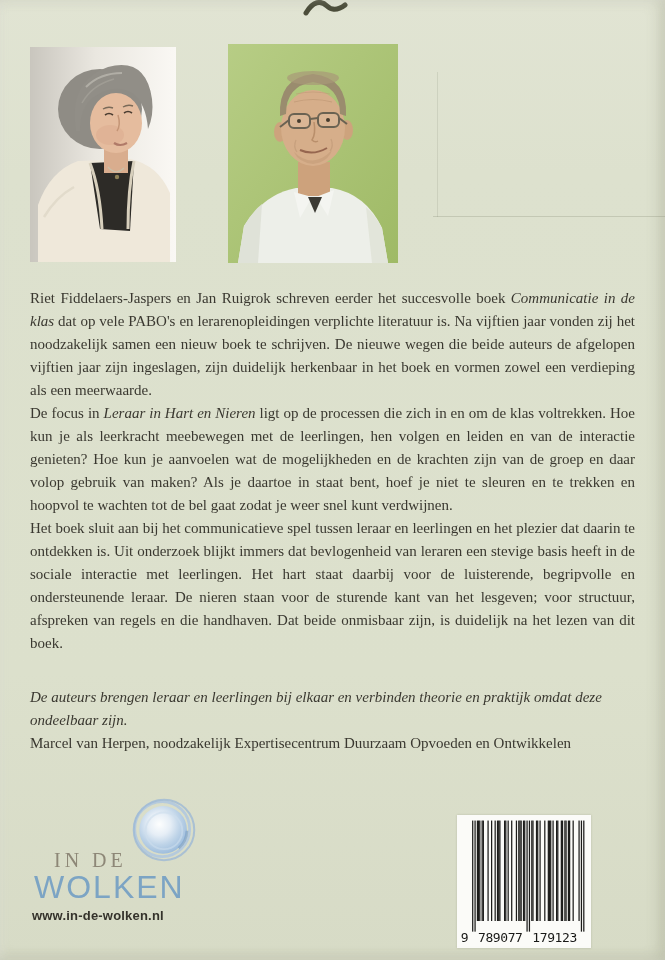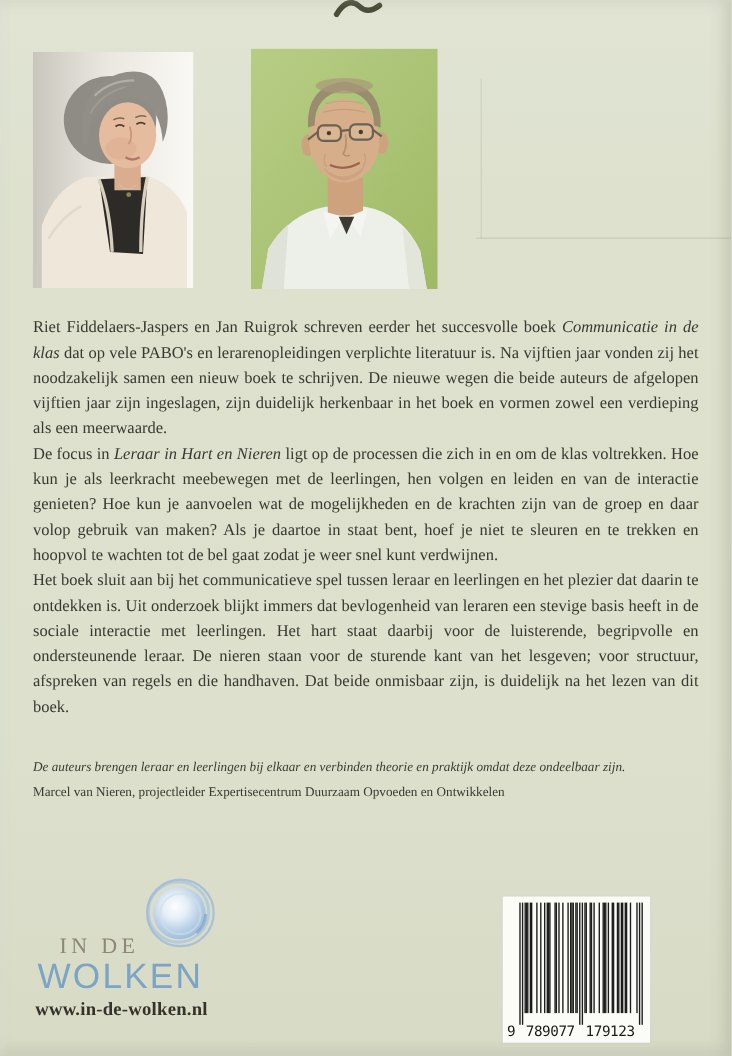--- a/index.html
+++ b/index.html
@@ -23,40 +23,40 @@
 
   .blurb {
     position:absolute; left:30px; top:287px; width:605px;
     font-size:15px; line-height:23px; color:#3a3830; text-align:justify;
   }
   .blurb p { margin:0; }
   .blurb em { font-style:italic; }
 
   .endorsement {
     position:absolute; left:30px; top:686px; width:605px;
-    font-size:12px; line-height:23px; color:#3a3830;
+    font-size:15px; line-height:23px; color:#3a3830;
   }
   .endorsement p { margin:0; }
   .quote { font-style:italic; }
 
   .orb { position:absolute; left:131px; top:793px; width:66px; height:72px; }
   .logo-line1 {
     position:absolute; left:54px; top:849px;
     font-family:Liberation Serif, serif; font-size:20px; letter-spacing:4px;
     color:#8d8777;
   }
   .logo-line2 {
     position:absolute; left:34px; top:869px;
     font-family:"Liberation Sans", sans-serif; font-size:32px; letter-spacing:2px;
     color:#7ca4c4;
   }
   .website {
     position:absolute; left:32px; top:908px;
-    font-family:Liberation Serif, serif; font-weight:bold;
-    font-size:17px; color:#34322b; letter-spacing:0.2px;
+    font-family:Liberation Sans, sans-serif; font-weight:bold;
+    font-size:13px; color:#34322b; letter-spacing:0.2px;
   }
 
   .barcode {
     position:absolute; left:457px; top:815px; width:134px; height:133px;
     background:#fbfbf8; box-shadow:0 0 2px rgba(120,125,100,0.35);
   }
   .barcode svg { position:absolute; left:3px; top:2px; }
   .barcode text { font-family:"DejaVu Sans Mono", monospace; font-size:11px; fill:#191917; }
 </style>
 </head>
@@ -145,21 +145,21 @@
   </div>
 
   <div class="blurb">
     <p><span>Riet Fiddelaers-Jaspers en Jan Ruigrok schreven eerder het succesvolle boek </span><em>Communicatie in de klas</em><span> dat op vele PABO's en lerarenopleidingen verplichte literatuur is. Na vijftien jaar vonden zij het noodzakelijk samen een nieuw boek te schrijven. De nieuwe wegen die beide auteurs de afgelopen vijftien jaar zijn ingeslagen, zijn duidelijk herkenbaar in het boek en vormen zowel een verdieping als een meerwaarde.</span></p>
     <p><span>De focus in </span><em>Leraar in Hart en Nieren</em><span> ligt op de processen die zich in en om de klas voltrekken. Hoe kun je als leerkracht meebewegen met de leerlingen, hen volgen en leiden en van de interactie genieten? Hoe kun je aanvoelen wat de mogelijkheden en de krachten zijn van de groep en daar volop gebruik van maken? Als je daartoe in staat bent, hoef je niet te sleuren en te trekken en hoopvol te wachten tot de bel gaat zodat je weer snel kunt verdwijnen.</span></p>
     <p><span>Het boek sluit aan bij het communicatieve spel tussen leraar en leerlingen en het plezier dat daarin te ontdekken is. Uit onderzoek blijkt immers dat bevlogenheid van leraren een stevige basis heeft in de sociale interactie met leerlingen. Het hart staat daarbij voor de luisterende, begripvolle en ondersteunende leraar. De nieren staan voor de sturende kant van het lesgeven; voor structuur, afspreken van regels en die handhaven. Dat beide onmisbaar zijn, is duidelijk na het lezen van dit boek.</span></p>
   </div>
 
   <div class="endorsement">
     <p class="quote">De auteurs brengen leraar en leerlingen bij elkaar en verbinden theorie en praktijk omdat deze ondeelbaar zijn.</p>
-    <p class="attrib">Marcel van Nieren, projectleider Expertisecentrum Duurzaam Opvoeden en Ontwikkelen</p>
+    <p class="attrib">Marcel van Herpen, noodzakelijk Expertisecentrum Duurzaam Opvoeden en Ontwikkelen</p>
   </div>
 
   <svg class="orb" viewBox="0 0 72 78">
     <defs>
       <radialGradient id="orbg" cx="0.42" cy="0.38" r="0.78">
         <stop offset="0" stop-color="#fdfefe"></stop>
         <stop offset="0.3" stop-color="#e6eef6"></stop>
         <stop offset="0.55" stop-color="#bfd4e8"></stop>
         <stop offset="0.8" stop-color="#9fbedd"></stop>
         <stop offset="1" stop-color="#93b4d6"></stop>

